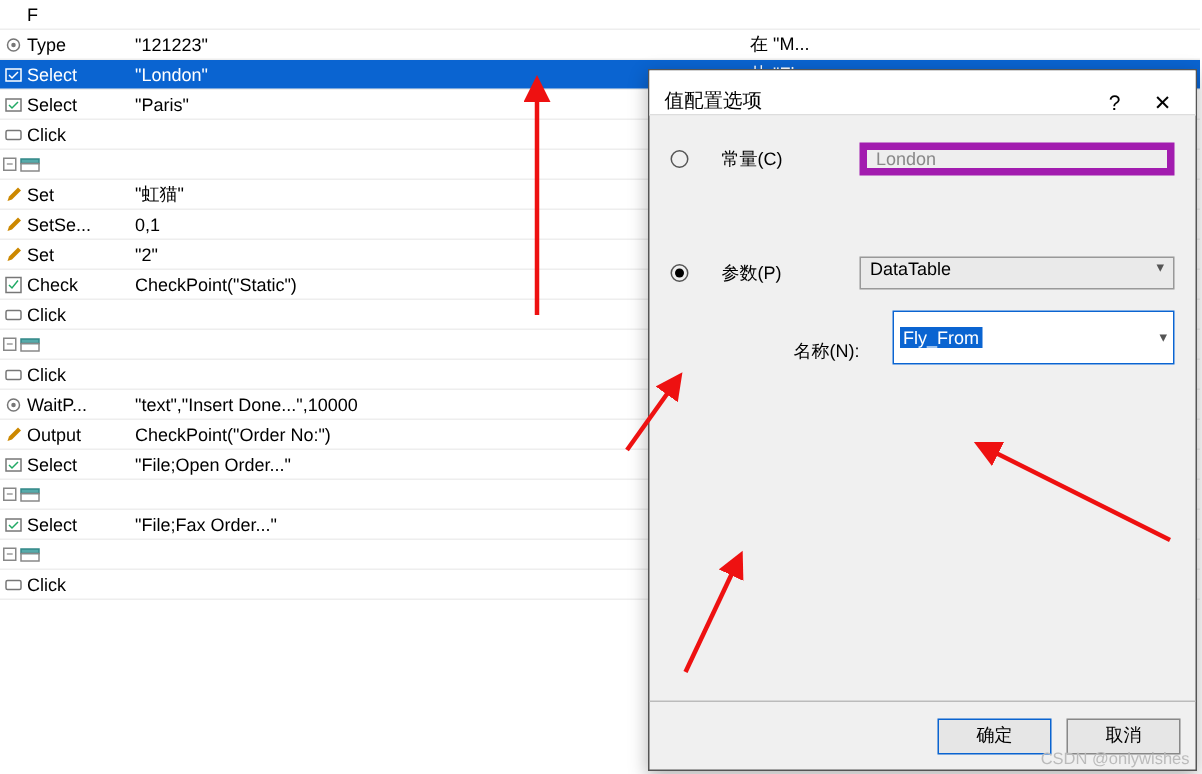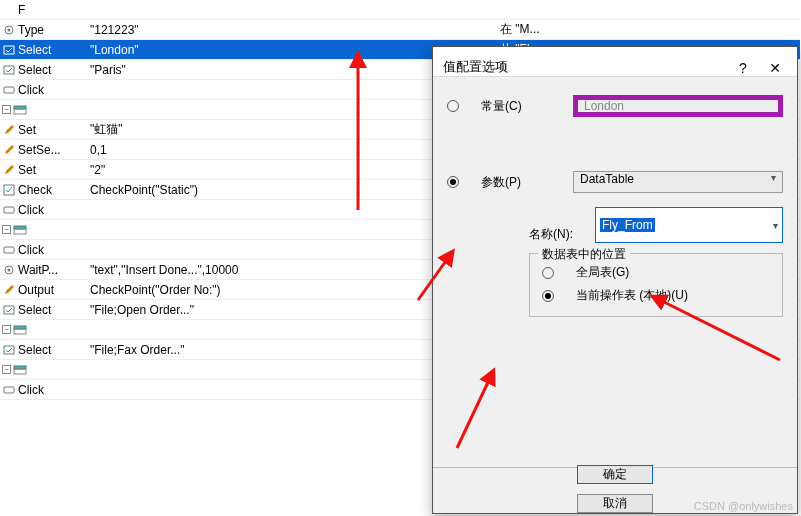--- a/index.html
+++ b/index.html
@@ -83,21 +83,21 @@
     flex:1; height:36px; border:1px solid #0a64d1; background:#fff;
     padding:0 4px; display:flex; align-items:center; justify-content:space-between;gap:14px;
   }
   .name-combo .val { background:#0a64d1; color:#fff; padding:0 2px; }
 
   .groupbox { border:1px solid #bbb; padding:10px 12px 12px; position:relative; }
   .groupbox .legend { position:absolute; top:-8px; left:8px; background:#f0f0f0; padding:0 4px; font-size:12px; }
 
   .bottom-bar {
     height:46px; border-top:1px solid #bbb;
-    display:flex; justify-content:flex-end; align-items:center; gap:10px; padding:0 10px;flex-direction:column;
+    display:flex; justify-content:flex-end; align-items:center; gap:10px; padding:0 10px;
   }
   .btn {
     min-width:76px; height:24px; border:1px solid #888; background:#e6e6e6;
     display:flex; align-items:center; justify-content:center; cursor:pointer;
   }
   .btn.primary { border:1px solid #0a64d1; }
 
   
   svg.overlay { position:absolute; left:0; top:0; width:801px; height:516px; pointer-events:none; }
 
@@ -412,31 +412,20 @@
 
     <div class="indent">
       <div class="name-row">
         <span class="name-label">名称(N):</span>
         <span class="name-combo">
           <span class="val">Fly_From</span>
           <span class="chev">▾</span>
         </span>
       </div>
 
-      <div class="groupbox">
-        <span class="legend">数据表中的位置</span>
-        <div class="opt-row" style="margin-bottom:6px">
-          <span class="radio"></span>
-          <span>全局表(G)</span>
-        </div>
-        <div class="opt-row" style="margin-bottom:0">
-          <span class="radio checked"></span>
-          <span>当前操作表 (本地)(U)</span>
-        </div>
-      </div>
     </div>
 
   </div>
   <div class="bottom-bar">
     <div class="btn primary">确定</div>
     <div class="btn">取消</div>
   </div>
 </div>
 
 <svg class="overlay">

